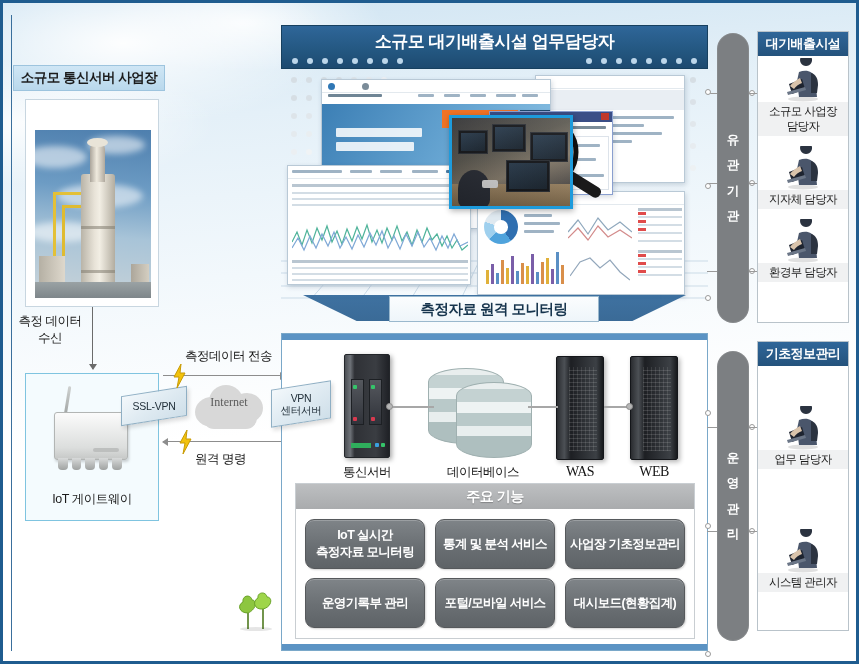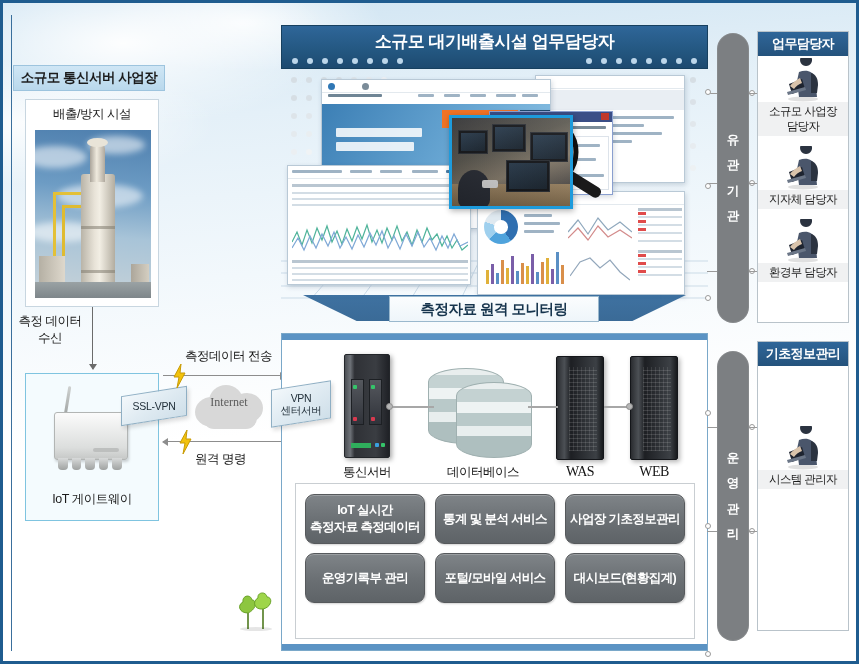--- a/index.html
+++ b/index.html
@@ -313,21 +313,20 @@
 <body>
 
 <div id="stage">
 
   <div id="leftcol">
     <div style="position:absolute;left:2px;top:0;width:1px;height:636px;background:#3a6f9c;"></div>
 
     <div class="lbl-banner">소규모 통신서버 사업장</div>
 
     <div class="white-card" id="facility-card">
-      <div class="cap">배출/방지 시설</div>
       <div id="stack-photo">
         <div class="cloudblob" style="left:-12px;top:16px;width:64px;height:22px;"></div>
         <div class="cloudblob" style="left:52px;top:6px;width:58px;height:18px;"></div>
         <div class="cloudblob" style="left:22px;top:54px;width:86px;height:24px;"></div>
         <div class="cloudblob" style="left:-8px;top:92px;width:70px;height:20px;"></div>
         <div class="yellow-frame"></div>
         <div class="stack-tower"></div>
         <div class="stack-band" style="left:46px;top:96px;width:34px;"></div>
         <div class="stack-band" style="left:46px;top:140px;width:34px;"></div>
         <div class="stack-pipe"></div>
@@ -725,23 +724,24 @@
     <div class="glink" style="left:108px;top:72px;width:44px;"></div>
     <div class="gdot" style="left:104px;top:69px;"></div>
     <div class="glink" style="left:246px;top:72px;width:30px;"></div>
     <div class="glink" style="left:322px;top:72px;width:28px;"></div>
     <div class="gdot" style="left:344px;top:69px;"></div>
 
     <div class="bluebar bot"></div>
   </div>
 
   <div id="funcbox">
+    <div id="funchdr">주요 기능</div>
     <div id="funcgrid">
       <div class="fbtn" style="white-space:pre-line">IoT 실시간
-측정자료 측정데이터</div>
+측정자료 모니터링</div>
       <div class="fbtn">통계 및 분석 서비스</div>
       <div class="fbtn">사업장 기초정보관리</div>
       <div class="fbtn">운영기록부 관리</div>
       <div class="fbtn">포털/모바일 서비스</div>
       <div class="fbtn">대시보드(현황집계)</div>
     </div>
   </div>
 
   <div class="trees">
     <svg width="44" height="40" viewBox="0 0 44 40">
@@ -763,21 +763,21 @@
   <div class="stubdot" style="left:746px;top:87px;"></div>
   <div class="stub" style="left:746px;top:90px;"></div>
   <div class="stub" style="left:704px;top:180px;"></div>
   <div class="stubdot" style="left:746px;top:177px;"></div>
   <div class="stub" style="left:746px;top:180px;"></div>
   <div class="stub" style="left:704px;top:268px;"></div>
   <div class="stubdot" style="left:746px;top:265px;"></div>
   <div class="stub" style="left:746px;top:268px;"></div>
 
   <div class="rbox" style="left:754px;top:28px;width:92px;height:292px;">
-    <div class="rbox-hdr">업무담당자</div>
+    <div class="rbox-hdr">대기배출시설</div>
     <div class="pitem">
       <div class="pfig">
         <svg width="44" height="44" viewBox="0 0 44 44">
           <ellipse cx="22" cy="41" rx="15" ry="2.5" fill="rgba(0,0,0,.12)"></ellipse>
           <path d="M25 8 a6 6 0 1 1 .1 0 Z" fill="#2b3340"></path>
           <path d="M18 14 c7-3 14-1 16 6 l2 19 h-18 l-2-16 Z" fill="#4a566b"></path>
           <path d="M30 15 c5 1 7 6 7 12 l-1 8 h-6 Z" fill="#2b3340"></path>
           <path d="M8 26 l13-5 3 10 -13 5 Z" fill="#1e2430"></path>
           <path d="M6 34 l18-5 1 3 -18 5 Z" fill="#6b7687"></path>
           <path d="M19 20 c-4 2 -8 5 -10 8 l4 3 c2-3 5-5 8-6 Z" fill="#d9c3ab"></path>
@@ -824,20 +824,34 @@
   </div>
   <div class="stub" style="left:704px;top:424px;"></div>
   <div class="stubdot" style="left:746px;top:421px;"></div>
   <div class="stub" style="left:746px;top:424px;"></div>
   <div class="stub" style="left:704px;top:528px;"></div>
   <div class="stubdot" style="left:746px;top:525px;"></div>
   <div class="stub" style="left:746px;top:528px;"></div>
 
   <div class="rbox" style="left:754px;top:338px;width:92px;height:290px;">
     <div class="rbox-hdr">기초정보관리</div>
+    <div class="pitem" style="margin-top:38px;">
+      <div class="pfig">
+        <svg width="44" height="44" viewBox="0 0 44 44">
+          <ellipse cx="22" cy="41" rx="15" ry="2.5" fill="rgba(0,0,0,.12)"></ellipse>
+          <path d="M25 8 a6 6 0 1 1 .1 0 Z" fill="#2b3340"></path>
+          <path d="M18 14 c7-3 14-1 16 6 l2 19 h-18 l-2-16 Z" fill="#4a566b"></path>
+          <path d="M30 15 c5 1 7 6 7 12 l-1 8 h-6 Z" fill="#2b3340"></path>
+          <path d="M8 26 l13-5 3 10 -13 5 Z" fill="#1e2430"></path>
+          <path d="M6 34 l18-5 1 3 -18 5 Z" fill="#6b7687"></path>
+          <path d="M19 20 c-4 2 -8 5 -10 8 l4 3 c2-3 5-5 8-6 Z" fill="#d9c3ab"></path>
+        </svg>
+      </div>
+      <div class="cap">업무 담당자</div>
+    </div>
     <div class="pitem" style="margin-top:58px;">
       <div class="pfig">
         <svg width="44" height="44" viewBox="0 0 44 44">
           <ellipse cx="22" cy="41" rx="15" ry="2.5" fill="rgba(0,0,0,.12)"></ellipse>
           <path d="M25 8 a6 6 0 1 1 .1 0 Z" fill="#2b3340"></path>
           <path d="M18 14 c7-3 14-1 16 6 l2 19 h-18 l-2-16 Z" fill="#4a566b"></path>
           <path d="M30 15 c5 1 7 6 7 12 l-1 8 h-6 Z" fill="#2b3340"></path>
           <path d="M8 26 l13-5 3 10 -13 5 Z" fill="#1e2430"></path>
           <path d="M6 34 l18-5 1 3 -18 5 Z" fill="#6b7687"></path>
           <path d="M19 20 c-4 2 -8 5 -10 8 l4 3 c2-3 5-5 8-6 Z" fill="#d9c3ab"></path>

